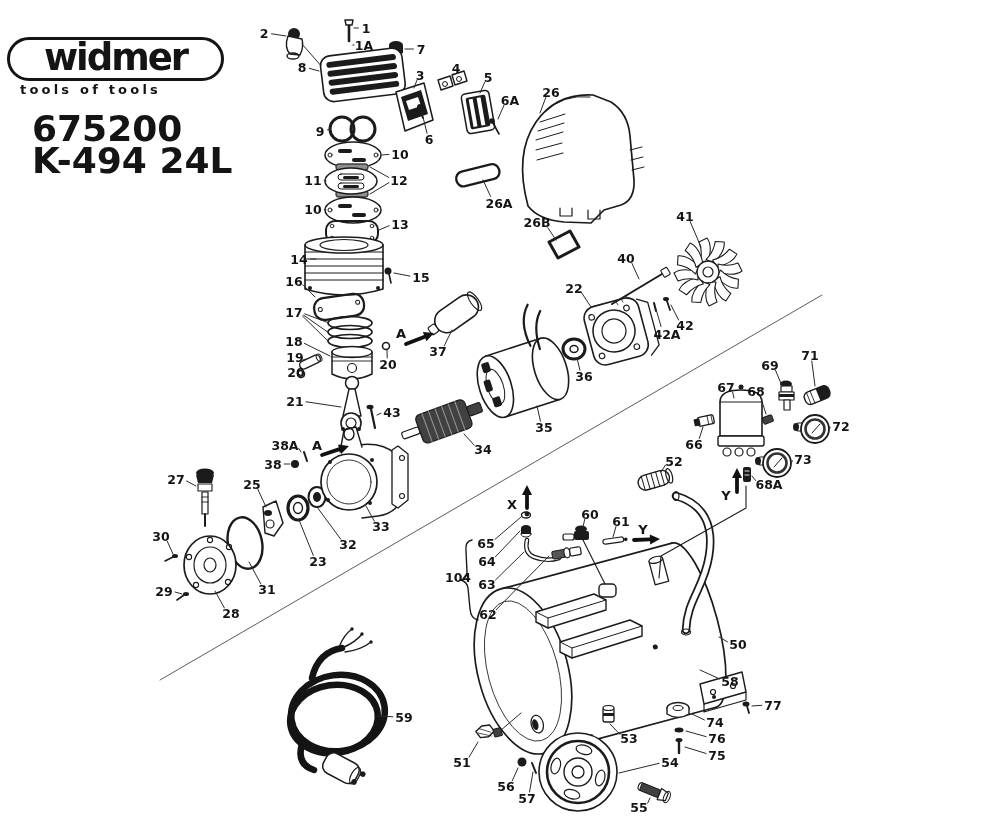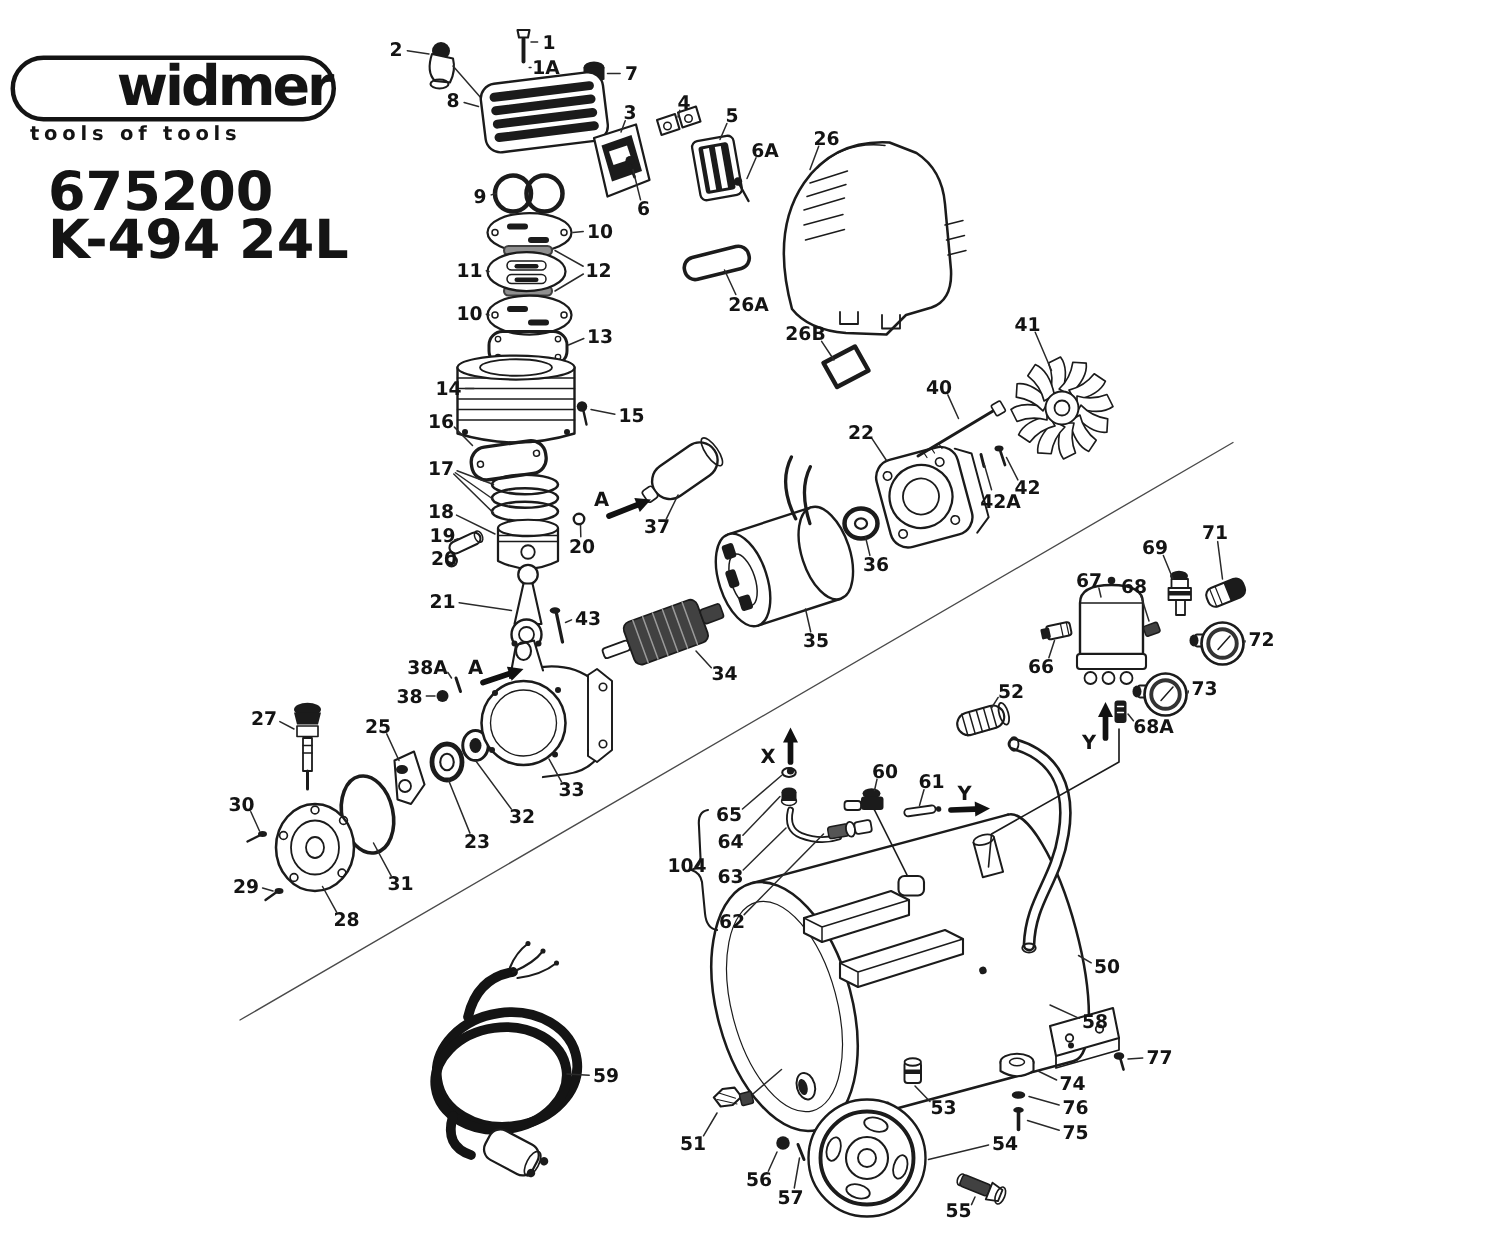--- a/index.html
+++ b/index.html
@@ -1,20 +1,20 @@
 <!DOCTYPE html>
 <html><head>
 <meta charset="utf-8">
 <style>
   html,body{margin:0;padding:0;background:#fff;}
   .canvas{position:relative;width:1000px;height:831px;background:#ffffff;overflow:hidden;
           font-family:"DejaVu Sans",sans-serif;color:#141414;}
   
   .logo-pill{position:absolute;left:7px;top:37px;width:211px;height:38px;border:3.5px solid #141414;
-             border-radius:24px;display:flex;align-items:center;justify-content:flex-end;background:#fff;}
+             border-radius:24px;display:flex;align-items:center;justify-content:center;background:#fff;}
   .logo-word{font-size:37px;font-weight:800;letter-spacing:-2px;line-height:1;transform:translateY(-2px);}
   .tagline{position:absolute;left:20px;top:82px;font-size:13px;font-weight:700;letter-spacing:3.2px;}
   .model{position:absolute;left:32px;font-size:36px;font-weight:700;letter-spacing:0px;}
   .model1{top:108px;}
   .model2{top:140px;}
   
   .phase{position:absolute;left:722px;top:774px;font-family:"Liberation Serif",serif;font-size:21px;
          line-height:27px;white-space:pre;color:#161616;}
   
   svg{position:absolute;left:0;top:0;}

